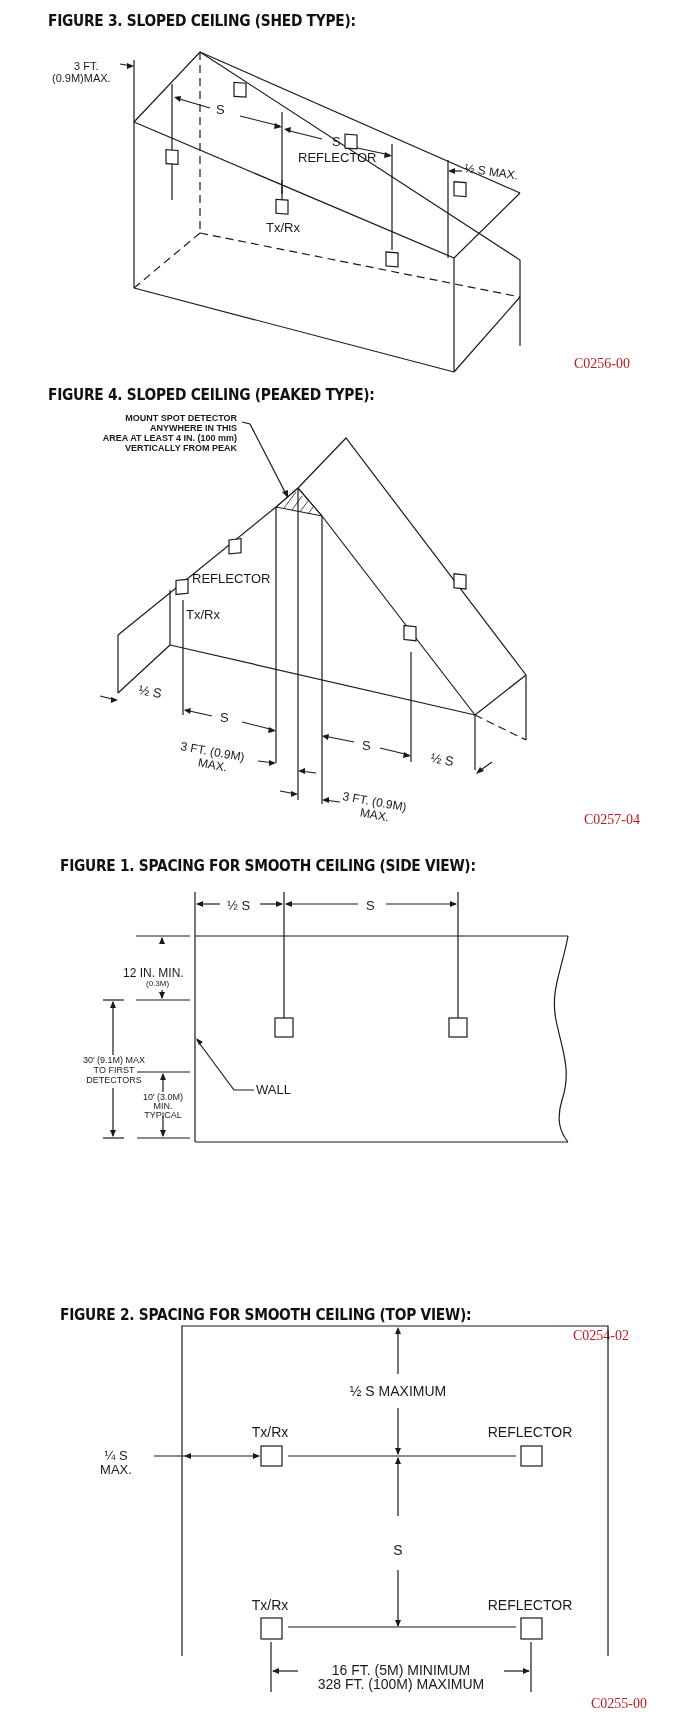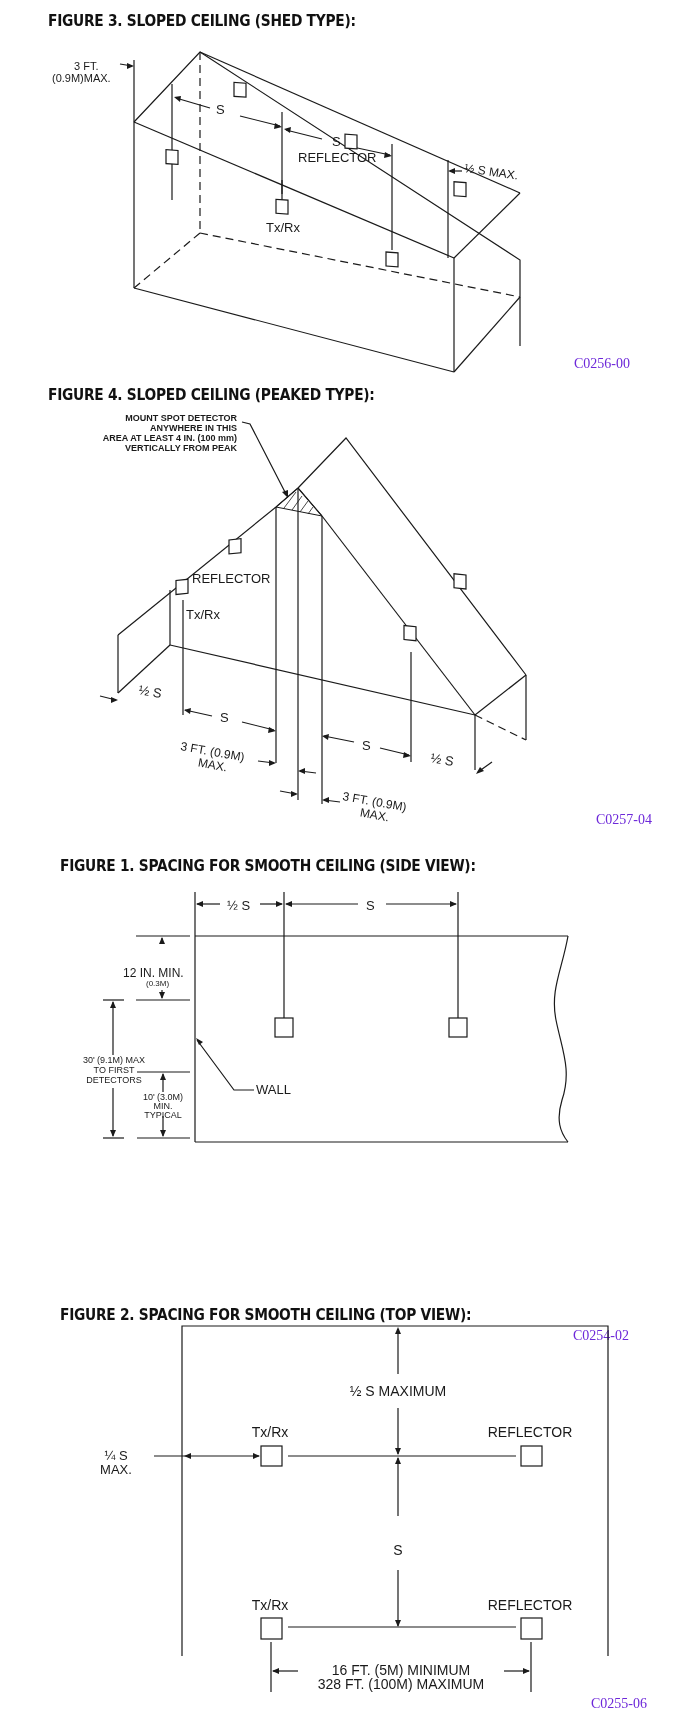--- a/index.html
+++ b/index.html
@@ -1,18 +1,18 @@
 <!DOCTYPE html>
 <html><head>
   <meta charset="utf-8">
   <style>
     html, body { margin: 0; padding: 0; background: #ffffff; }
     body { width: 700px; height: 1721px; position: relative; overflow: hidden; font-family: "Liberation Sans", sans-serif; color: #1a1a1a; }
     .fig-title { position: absolute; font-family: "DejaVu Sans", sans-serif; font-weight: bold; font-size: 15px; letter-spacing: -0.3px; color: #111; white-space: nowrap; transform: scaleX(0.92); transform-origin: left center; }
-    .code { position: absolute; font-family: "Liberation Serif", serif; font-size: 14px; color: #6d28d9; }
+    .code { position: absolute; font-family: "Liberation Serif", serif; font-size: 14px; color: #b91c1c; }
     svg.fig { position: absolute; left: 0; overflow: visible; }
     svg text { font-family: "Liberation Sans", sans-serif; fill: #1a1a1a; }
     .ln { stroke: #1a1a1a; stroke-width: 1.2; fill: none; }
     .dash { stroke: #1a1a1a; stroke-width: 1.2; fill: none; stroke-dasharray: 8 5; }
     .det { stroke: #1a1a1a; stroke-width: 1.2; fill: #fff; }
     .hatch { stroke: #1a1a1a; stroke-width: 0.8; }
   </style>
 </head>
 <body>
 
@@ -149,21 +149,21 @@
   <text x="430" y="362" font-size="13" transform="rotate(10 430 362)">½ S</text>
   <g font-size="12" transform="rotate(10 180 350)">
     <text x="180" y="350">3 FT. (0.9M)</text>
     <text x="200" y="363">MAX.</text>
   </g>
   <g font-size="12" transform="rotate(10 342 400)">
     <text x="342" y="400">3 FT. (0.9M)</text>
     <text x="362" y="413">MAX.</text>
   </g>
 </svg>
-<div class="code" style="left:596px; top:812px;">C0257-04</div>
+<div class="code" style="left:584px; top:812px;">C0257-04</div>
 
 <div class="fig-title" style="left:60px; top:857px;">FIGURE 1. SPACING FOR SMOOTH CEILING (SIDE VIEW):</div>
 
 <svg class="fig" style="top:880px;" width="700" height="390" viewBox="0 0 700 390">
 
   <line class="ln" x1="195" y1="12" x2="195" y2="56"></line>
   <line class="ln" x1="284" y1="12" x2="284" y2="138"></line>
   <line class="ln" x1="458" y1="12" x2="458" y2="138"></line>
 
   <line class="ln" x1="197" y1="24" x2="220" y2="24"></line>
@@ -261,13 +261,13 @@
   <text x="116" y="140" font-size="13" text-anchor="middle">¼ S</text>
   <text x="116" y="154" font-size="13" text-anchor="middle">MAX.</text>
   <text x="270" y="117" font-size="14" text-anchor="middle">Tx/Rx</text>
   <text x="530" y="117" font-size="14" text-anchor="middle">REFLECTOR</text>
   <text x="398" y="235" font-size="14" text-anchor="middle">S</text>
   <text x="270" y="290" font-size="14" text-anchor="middle">Tx/Rx</text>
   <text x="530" y="290" font-size="14" text-anchor="middle">REFLECTOR</text>
   <text x="401" y="355" font-size="14" text-anchor="middle">16 FT. (5M) MINIMUM</text>
   <text x="401" y="369" font-size="14" text-anchor="middle">328 FT. (100M) MAXIMUM</text>
 </svg>
-<div class="code" style="left:591px; top:1696px;">C0255-06</div>
+<div class="code" style="left:591px; top:1696px;">C0255-00</div>
 
 </body></html>

